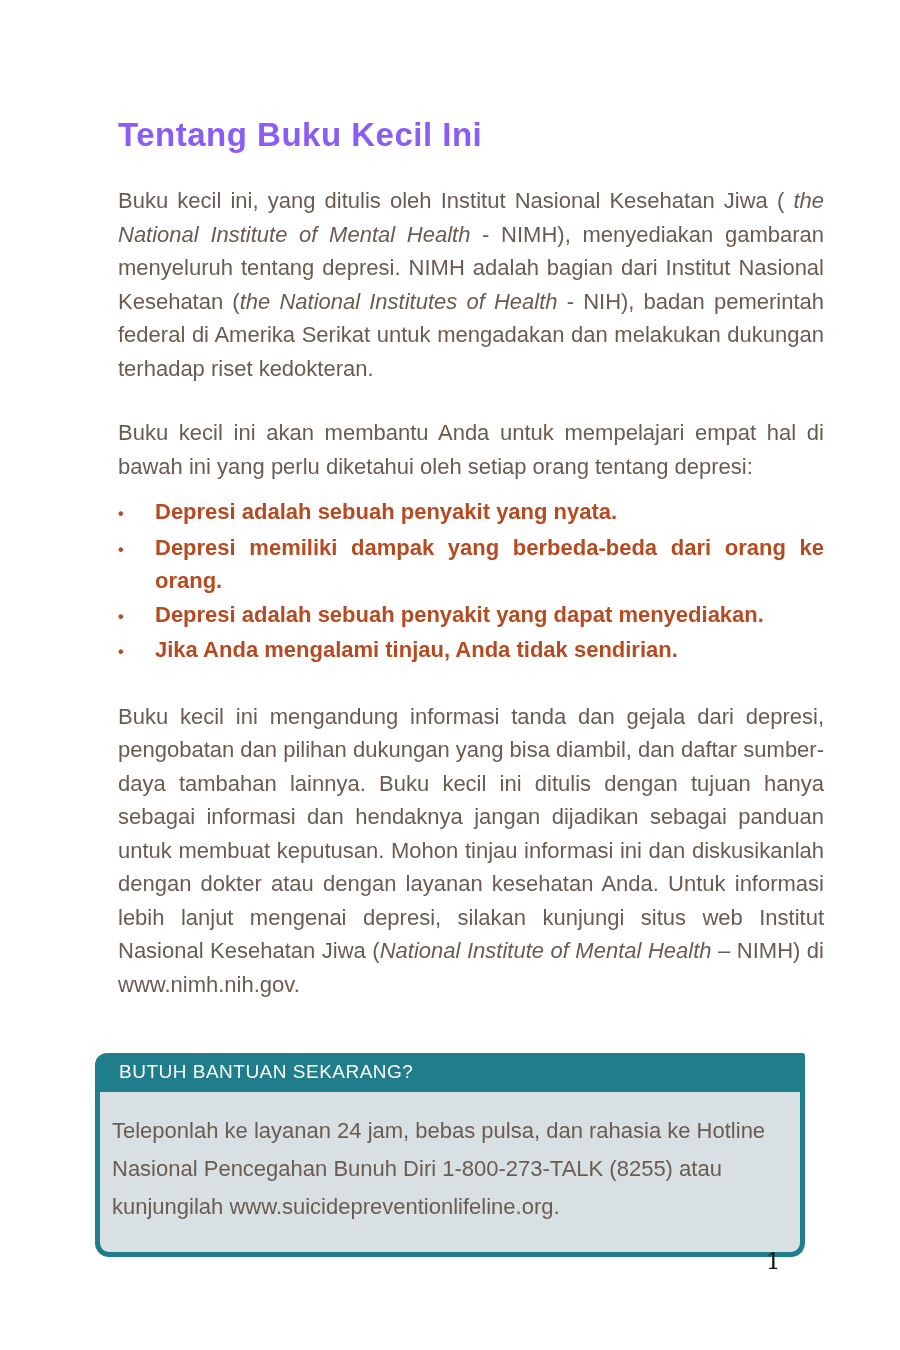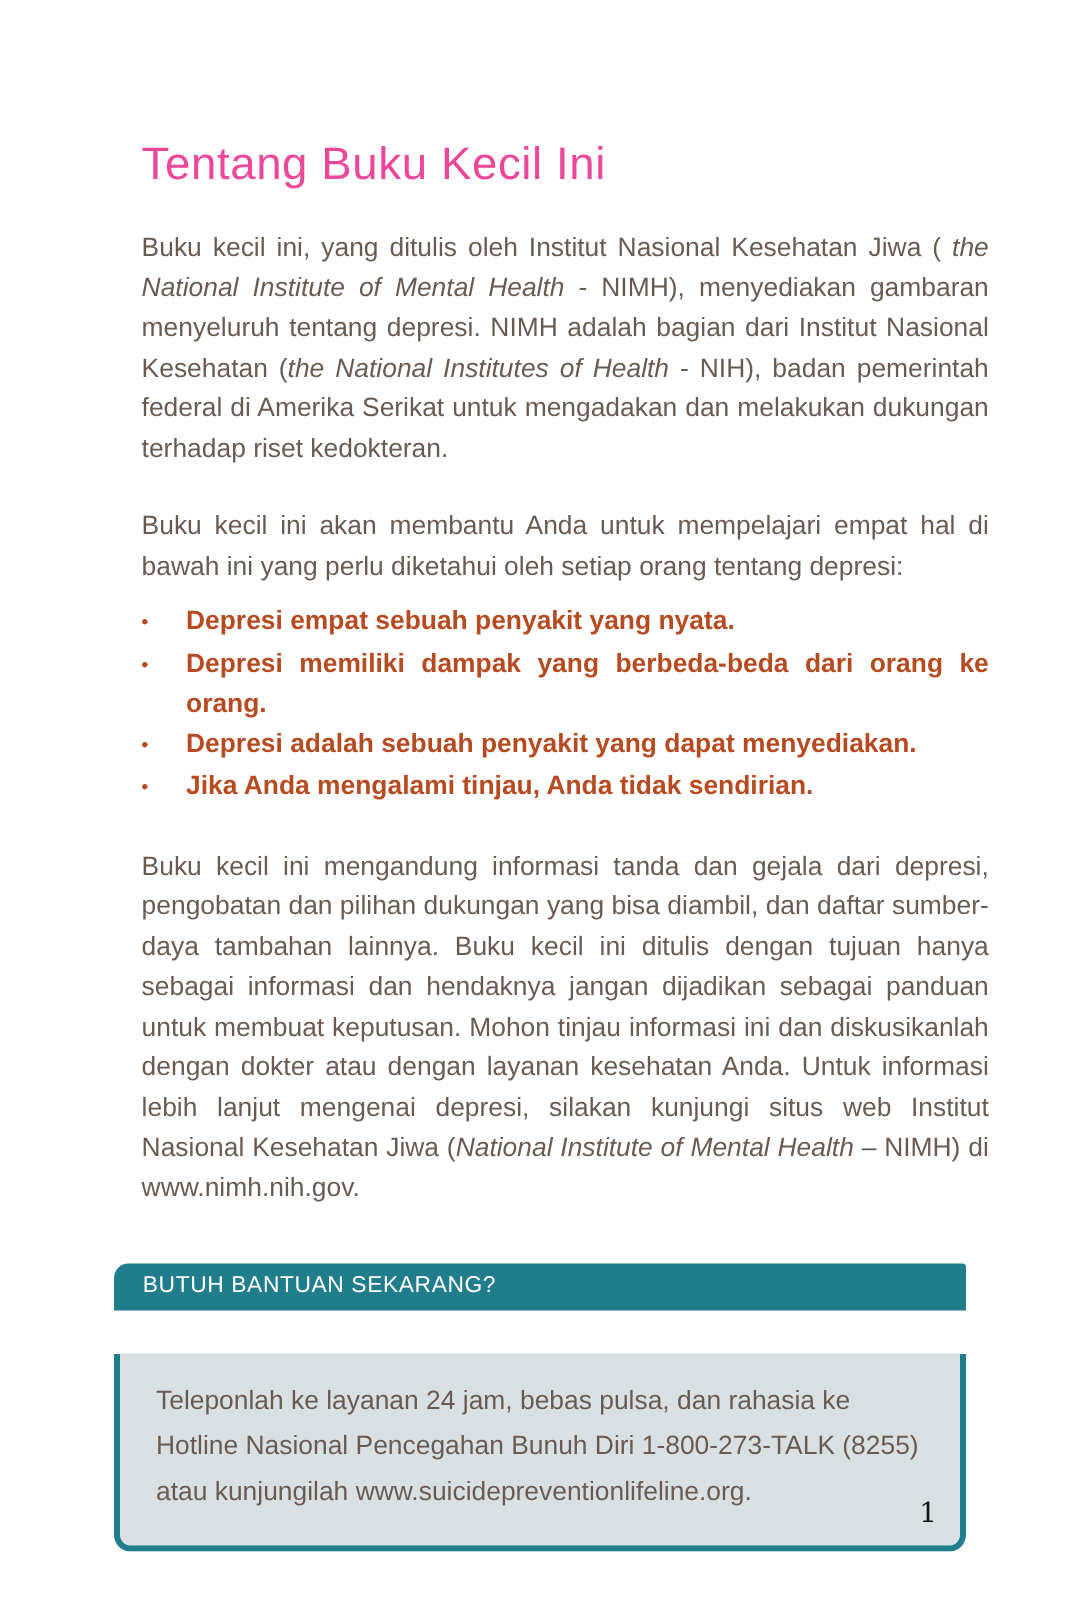--- a/index.html
+++ b/index.html
@@ -16,23 +16,23 @@
     overflow: hidden;
   }
   .content {
     position: absolute;
     left: 118px;
     top: 116px;
     width: 706px;
   }
   .doc-title {
     margin: 0 0 30px 0;
-    color: #ec4899;
-    font-size: 38px;
-    font-weight: normal;
+    color: #8b5cf6;
+    font-size: 33px;
+    font-weight: bold;
     letter-spacing: 0.5px;
   }
   .body-para {
     margin: 0 0 31px 0;
     color: #6a5b52;
     font-size: 22px;
     line-height: 33.5px;
     text-align: justify;
   }
   .body-para.no-gap {
@@ -78,26 +78,25 @@
     letter-spacing: 0.5px;
     padding: 8px 10px 9px 24px;
     border-radius: 12px 3px 0 0;
   }
   .callout-body {
     box-sizing: border-box;
     background: #d9e0e4;
     border: 5px solid #1f7d8c;
     border-top: none;
     border-radius: 0 0 14px 14px;
-    padding: 20px 26px 26px 30px;
+    padding: 20px 26px 26px 12px;
     color: #6a5b52;
     font-size: 22px;
     line-height: 38px;
     text-align: left;
-    margin-top: 36px;
   }
   .page-number {
     position: absolute;
     left: 766px;
     top: 1248px;
     font-family: "DejaVu Serif", serif;
     font-size: 23px;
     color: #141414;
   }
 </style>
@@ -110,21 +109,21 @@
 
     <h1 class="doc-title">Tentang Buku Kecil Ini</h1>
 
     <p class="body-para"><span>Buku kecil ini, yang ditulis oleh Institut Nasional Kesehatan Jiwa ( </span><span class="italic">the National Institute of Mental Health</span><span> - NIMH), menyediakan gambaran menyeluruh tentang depresi. NIMH adalah bagian dari Institut Nasional Kesehatan (</span><span class="italic">the National Institutes of Health</span><span> - NIH), badan pemerintah federal di Amerika Serikat untuk mengadakan dan melakukan dukungan terhadap riset kedokteran.</span></p>
 
     <p class="body-para no-gap">Buku kecil ini akan membantu Anda untuk mempelajari empat hal di bawah ini yang perlu diketahui oleh setiap orang tentang depresi:</p>
 
     <div class="bullet-list">
       <div class="bullet-item">
         <span class="bullet-marker">•</span>
-        <span class="bullet-text">Depresi empat sebuah penyakit yang nyata.</span>
+        <span class="bullet-text">Depresi adalah sebuah penyakit yang nyata.</span>
       </div>
       <div class="bullet-item">
         <span class="bullet-marker">•</span>
         <span class="bullet-text">Depresi memiliki dampak yang berbeda-beda dari orang ke orang.</span>
       </div>
       <div class="bullet-item">
         <span class="bullet-marker">•</span>
         <span class="bullet-text">Depresi adalah sebuah penyakit yang dapat menyediakan.</span>
       </div>
       <div class="bullet-item">

